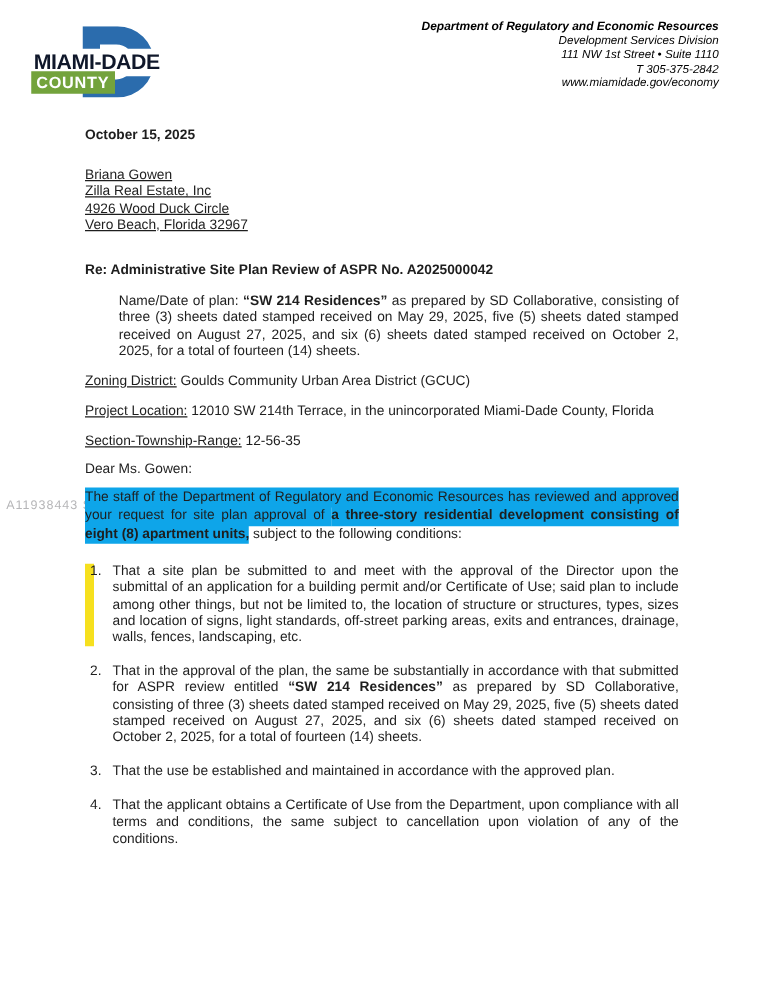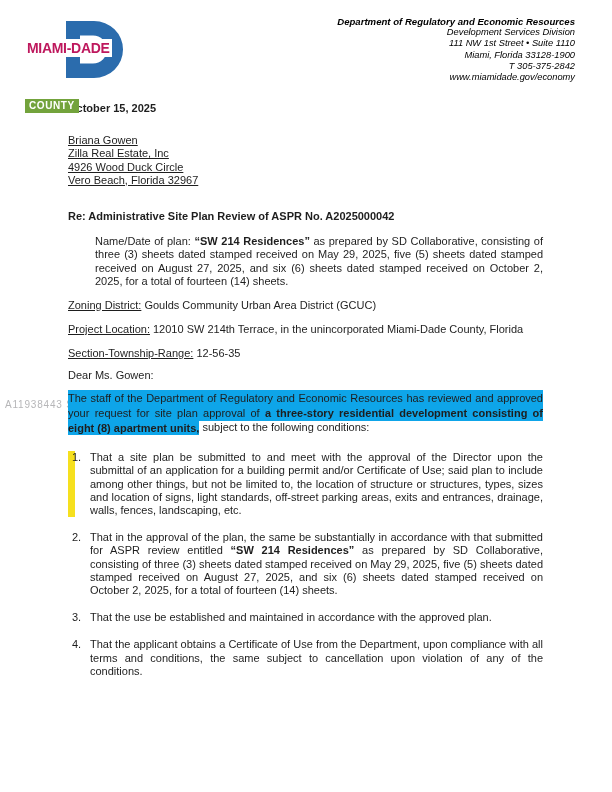--- a/index.html
+++ b/index.html
@@ -13,29 +13,29 @@
     color: #1e1e1e;
     overflow: hidden;
   }
 
   
   .header { position: relative; height: 90px; }
   .logo { position: absolute; left: 20px; top: 13px; width: 112px; height: 72px; }
   .logo-d { position: absolute; left: 46px; top: 8px; }
   .logo-name {
     position: absolute; left: 5px; top: 26px; z-index: 2;
-    background: #ffffff; color: #be185d;
-    font-weight: bold; font-size: 14px; letter-spacing: -0.3px;
+    background: #ffffff; color: #0f172a;
+    font-weight: bold; font-size: 17px; letter-spacing: -0.3px;
     padding: 1px 2px; white-space: nowrap;
   }
   .logo-county {
     position: absolute; left: 5px; top: 44px; z-index: 2;
     background: #73a33c; color: #ffffff;
-    font-weight: bold; font-size: 10px; letter-spacing: 0.6px;
-    padding: 1px 4px 2px; white-space: nowrap; margin-top: 42px;
+    font-weight: bold; font-size: 13px; letter-spacing: 0.6px;
+    padding: 1px 4px 2px; white-space: nowrap;
   }
   .dept {
     position: absolute; right: 37px; top: 16px;
     text-align: right; font-size: 9.3px; line-height: 11.2px; color: #000; font-style: italic;
   }
   .dept .b1 { font-weight: bold; font-size: 9.6px; }
 
   
   .watermark {
     position: absolute; left: 5px; top: 399px; z-index: 0;
@@ -70,21 +70,20 @@
       <svg class="logo-d" width="58" height="57" viewBox="0 0 58 57">
         <path fill="#2b6cad" fill-rule="evenodd" d="M0,0 L28,0 A29,28.5 0 0 1 28,57 L0,57 Z  M14,14.5 L27,14.5 A14,14 0 0 1 27,42.5 L14,42.5 Z"></path>
       </svg>
       <div class="logo-name">MIAMI-DADE</div>
       <div class="logo-county">COUNTY</div>
     </div>
     <div class="dept">
       <div class="b1">Department of Regulatory and Economic Resources</div>
       <div>Development Services Division</div>
       <div>111 NW 1st Street • Suite 1110</div>
-      <div>Miami, Florida 33128-1900</div>
       <div>T 305-375-2842</div>
       <div>www.miamidade.gov/economy</div>
     </div>
   </div>
 
   <div class="watermark">A11938443 SEF</div>
 
   <div class="letter">
 
     <div class="date">October 15, 2025</div>

